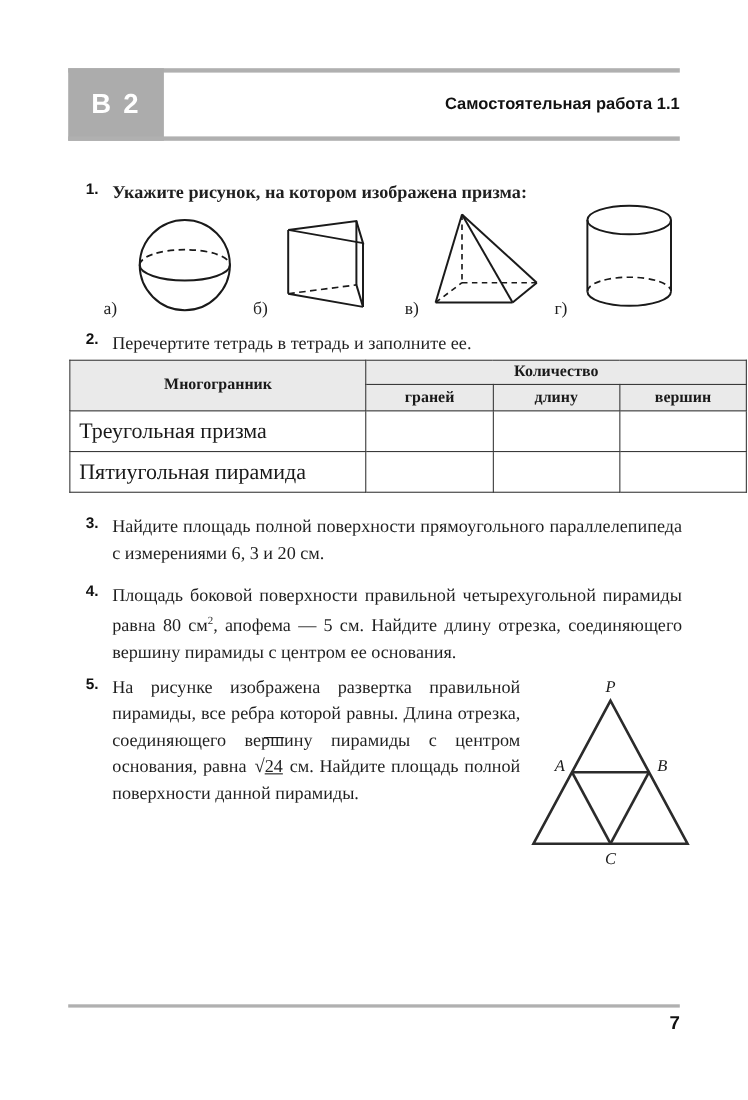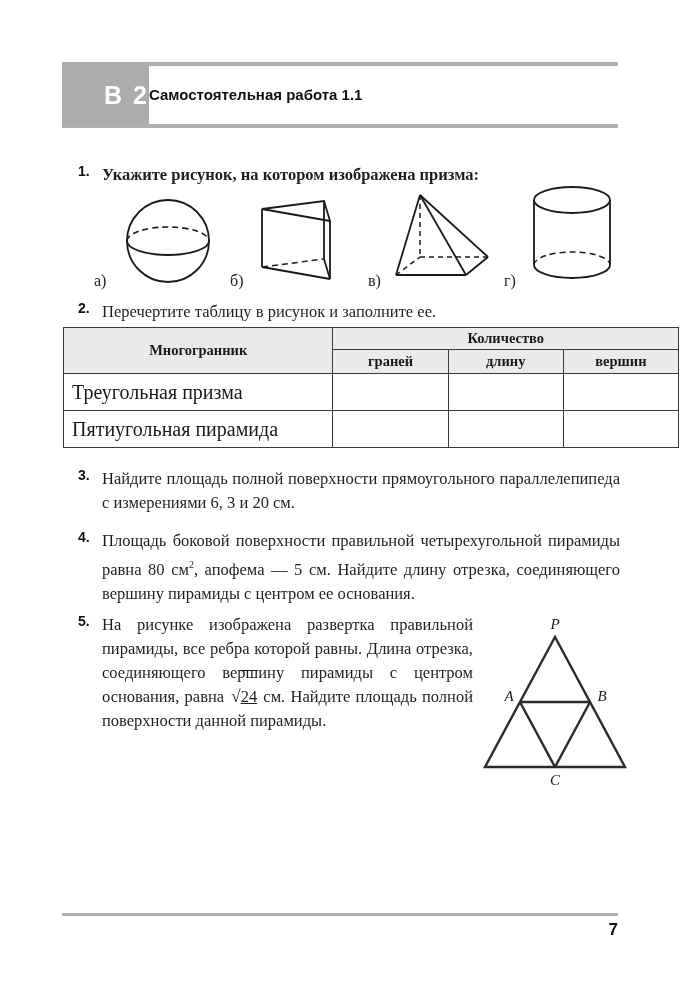--- a/index.html
+++ b/index.html
@@ -37,37 +37,37 @@
   }
   .header-rule.top { top: 0; }
   .header-rule.bottom { top: 62px; }
   .variant-box {
     position: absolute;
     left: 0; top: 0;
     width: 87px; height: 66px;
     background: #acacac;
     display: flex;
     align-items: center;
-    justify-content: flex-end;
+    justify-content: center;
   }
   .variant-label {
     font-family: "Liberation Sans", "DejaVu Sans", sans-serif;
     font-weight: bold;
     font-size: 25px;
     color: #ffffff;
     letter-spacing: 2px;
     line-height: 1;
   }
   .header-titles {
     position: absolute;
     left: 87px; top: 4px;
     width: 469px; height: 58px;
     display: flex;
     flex-direction: column;
-    align-items: flex-start;
+    align-items: flex-end;
     justify-content: center;
   }
   .header-title-main,
   .header-title-sub {
     font-family: "Liberation Sans", "DejaVu Sans", sans-serif;
     font-weight: bold;
     font-size: 15px;
     color: #111111;
     line-height: 20px;
     text-align: center;
@@ -277,21 +277,21 @@
         <line x1="6" y1="17" x2="6" y2="82" stroke="#1a1a1a" stroke-width="1.8"></line>
         <line x1="82" y1="17" x2="82" y2="82" stroke="#1a1a1a" stroke-width="1.8"></line>
         <path d="M 6 82 A 38 13 0 0 0 82 82" fill="none" stroke="#1a1a1a" stroke-width="1.8"></path>
         <path d="M 6 82 A 38 13 0 0 1 82 82" fill="none" stroke="#1a1a1a" stroke-width="1.5" stroke-dasharray="6,4"></path>
       </svg>
     </div>
   </div>
 
   <div class="task" id="task2">
     <span class="task-num">2.</span>
-    <div class="task-body">Перечертите таблицу в рисунок и заполните ее.</div>
+    <div class="task-body">Перечертите тетрадь в тетрадь и заполните ее.</div>
   </div>
 
   <table class="tbl">
     <tbody>
         <tr>
       <th class="th-poly" rowspan="2">Многогранник</th>
       <th class="th-count" colspan="3">Количество</th>
     </tr>
     <tr>
       <th class="th-sub">граней</th>

